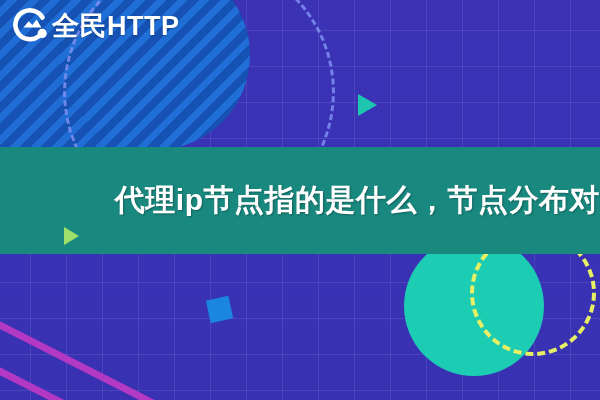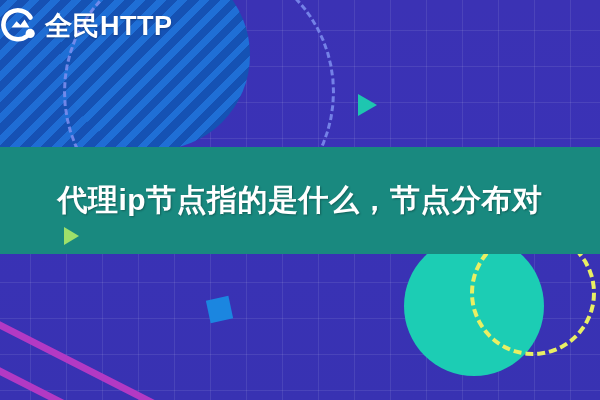--- a/index.html
+++ b/index.html
@@ -141,25 +141,24 @@
     left: 0;
     top: 147px;
     width: 600px;
     height: 107px;
     background: #19897f;
   }
 
   
   .logo {
     position: absolute;
-    left: 0;
+    left: 12px;
     top: 6px;
     display: flex;
     align-items: center;
-    gap: 5px;
   }
   .logo-mark { width: 40px; height: 40px; display: block; }
   .logo-text {
     color: #ffffff;
     font-size: 27px;
     font-weight: bold;
     letter-spacing: .5px;
     line-height: 1;
     white-space: nowrap;
     text-shadow: 0 1px 2px rgba(0,0,0,.28);
@@ -167,21 +166,21 @@
 
   
   .title-wrap {
     position: absolute;
     left: 0;
     top: 150px;
     width: 600px;
     height: 100px;
     display: flex;
     flex-direction: column;
-    align-items: center;
+    align-items: flex-end;
     justify-content: center;
     gap: 2px;
   }
   .title-line {
     color: #ffffff;
     font-size: 30px;
     font-weight: bold;
     line-height: 1.32;
     letter-spacing: .5px;
     white-space: nowrap;

